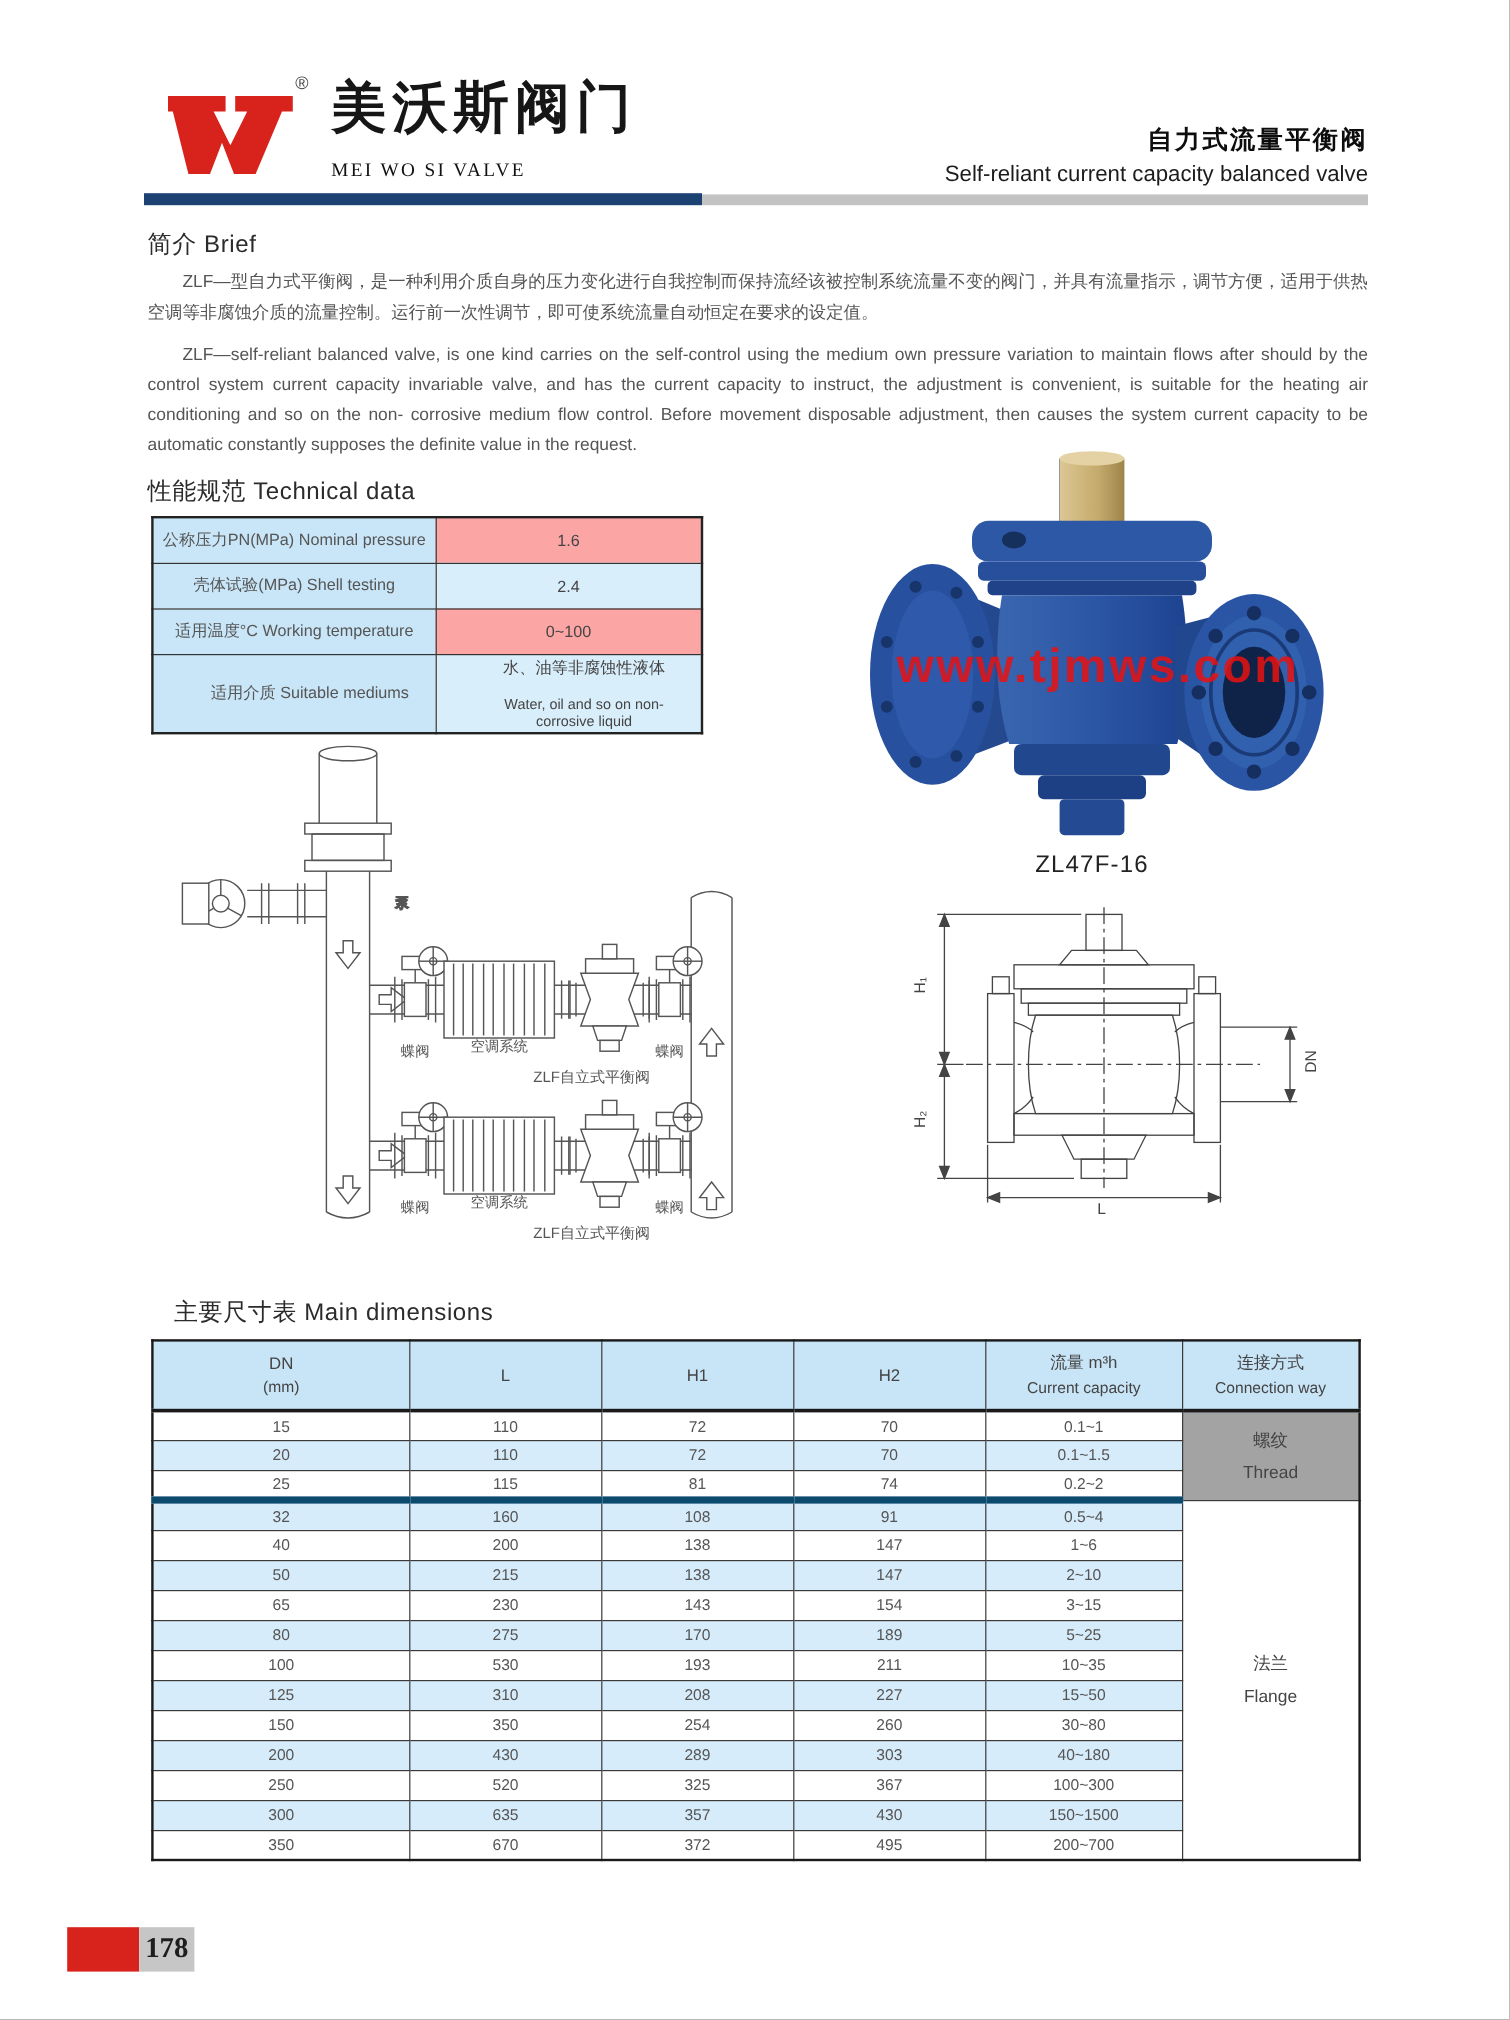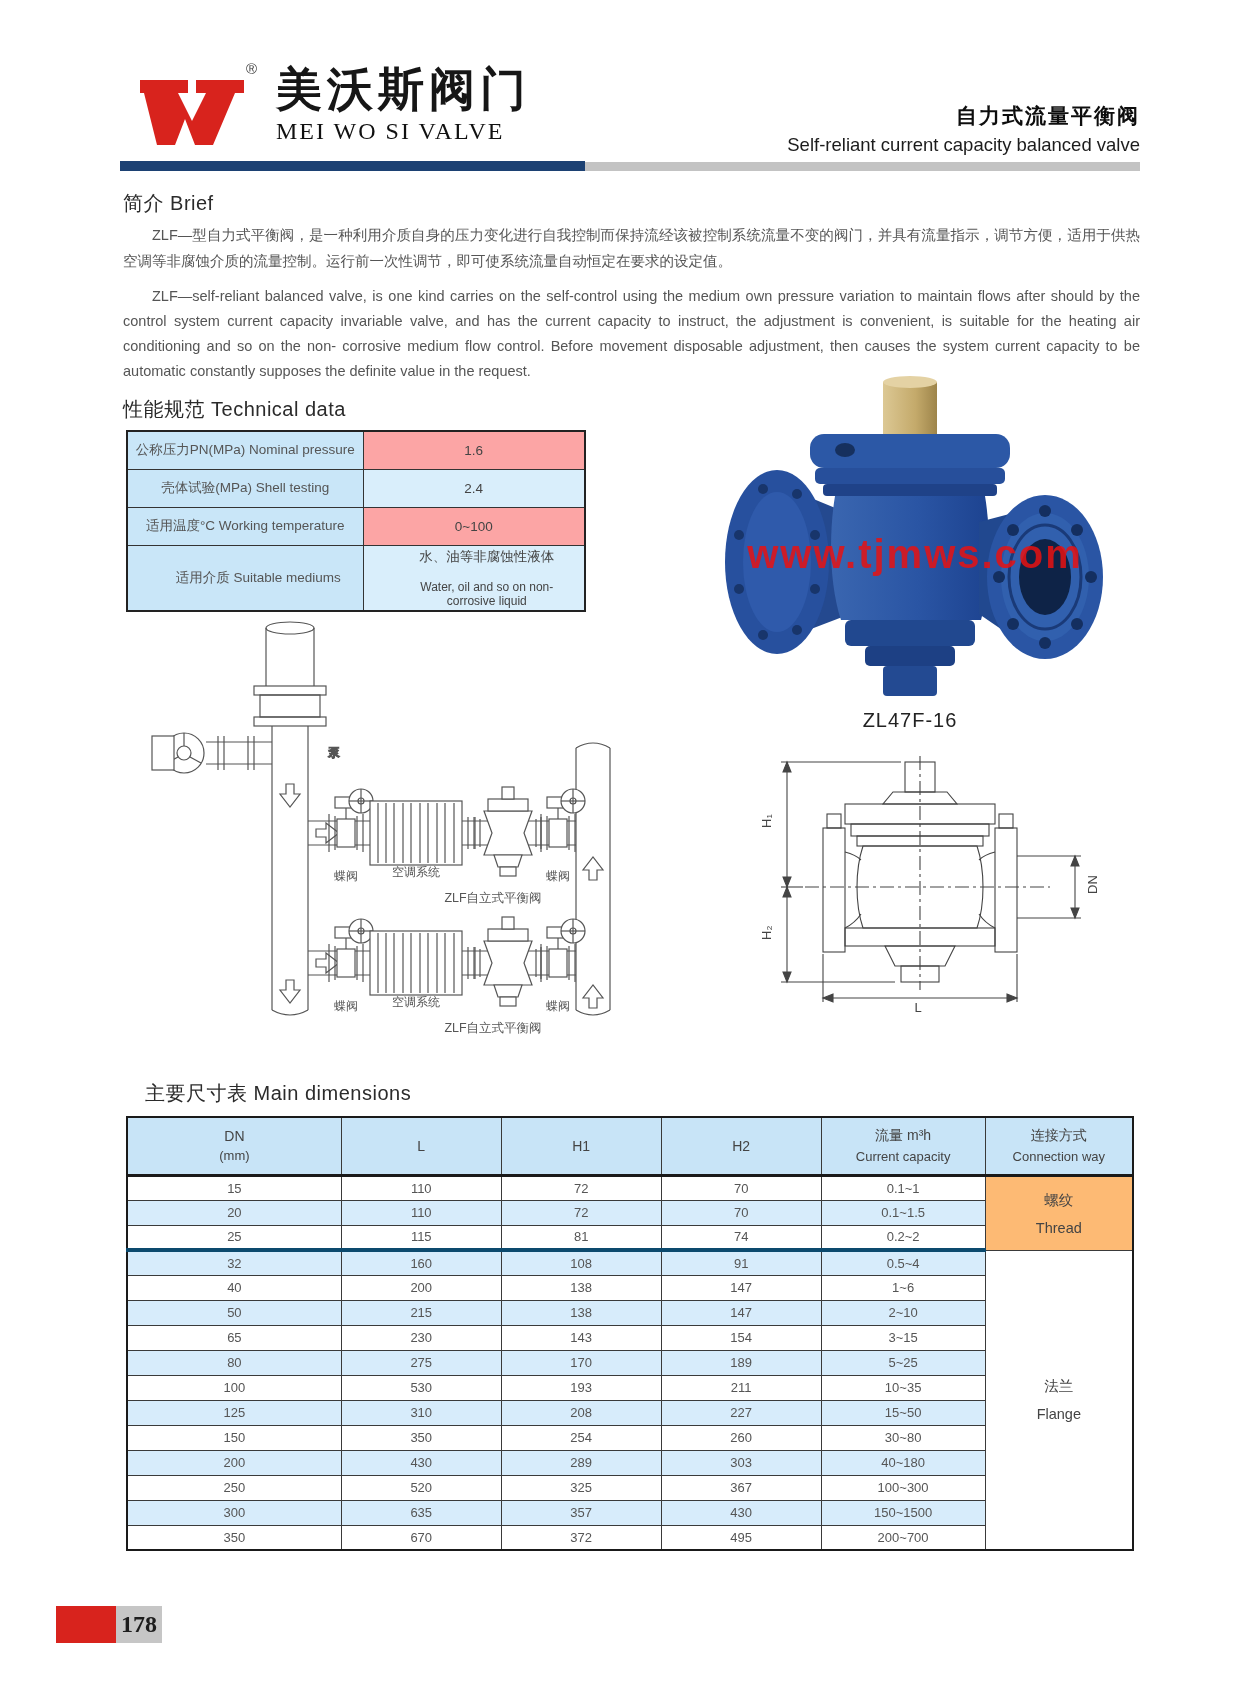--- a/index.html
+++ b/index.html
@@ -9,21 +9,21 @@
     width: 1258px; height: 1683px;
     background: #ffffff;
     margin: 0 auto;
     font-family: "Liberation Sans", "DejaVu Sans", sans-serif;
     overflow: hidden;
   }
   
   .logo-wrap { position:absolute; left:138px; top:58px; display:flex; align-items:flex-start; }
   .brand-text { margin-left:16px; padding-top:8px; }
   .brand-cn { font-family:"Liberation Serif","DejaVu Serif",serif; font-weight:bold; font-size:46px; color:#161616; letter-spacing:5px; line-height:1.05; }
-  .brand-en { font-family:"Liberation Serif","DejaVu Serif",serif; font-size:24px; color:#111; letter-spacing:2px; margin-top:4px; }
+  .brand-en { font-family:"Liberation Serif","DejaVu Serif",serif; font-size:16px; color:#111; letter-spacing:2px; margin-top:20px; }
   .head-titles { position:absolute; right:118px; top:102px; text-align:right; }
   .title-cn { font-size:21px; font-weight:bold; color:#0d0d0d; letter-spacing:2px; }
   .title-en { font-size:18.5px; color:#1c1c1c; margin-top:4px; }
   .divider { position:absolute; left:120px; top:161px; width:1020px; height:10px; display:flex; }
   .divider .navy { width:465px; height:100%; background:#1c4173; }
   .divider .gray { flex:1; height:9px; margin-top:0.5px; background:#c3c3c3; }
   
   .sec-h { position:absolute; font-size:20px; color:#2b2b2b; letter-spacing:0.5px; }
   .para { position:absolute; width:1017px; font-size:14.5px; color:#555; text-align:justify; text-indent:2em; }
   #brief-cn { left:123px; top:222px; line-height:26px; }
@@ -41,22 +41,22 @@
   .valve-caption { margin-top:8px; font-size:20px; color:#222; letter-spacing:1px; }
   
   .install-svg { position:absolute; left:148px; top:618px; }
   .dim-svg { position:absolute; left:705px; top:752px; }
   
   .main-table { position:absolute; left:126px; top:1116px; width:1008px; border-collapse:collapse; border:2px solid #1a1a1a; table-layout:fixed; }
   .main-table th { background:#c8e4f7; border:1px solid #3a3a3a; border-bottom:3px solid #1a1a1a; height:58px; font-weight:normal; color:#444; font-size:14px; padding:2px; }
   .main-table th .th2 { font-size:13px; margin-top:4px; }
   .main-table td { border:1px solid #3a3a3a; text-align:center; font-size:13px; color:#555; height:25px; padding:1px 4px; background:#fff; }
   .main-table tr.alt td { background:#d7ecfb; }
-  .main-table tr.group-end td { border-bottom:4px solid #0c4a6e; }
-  .main-table td.conn { background:#fdba74; vertical-align:middle; font-size:14.5px; color:#444; }
+  .main-table tr.group-end td { border-bottom:6px solid #0c4a6e; }
+  .main-table td.conn { background:#a3a3a3; vertical-align:middle; font-size:14.5px; color:#444; }
   .main-table tr.alt td.conn { background:#fff; }
   .main-table td.conn div + div { margin-top:10px; }
   
   .foot-red { position:absolute; left:56px; top:1606px; width:60px; height:37px; background:#d8231d; }
   .foot-gray { position:absolute; left:116px; top:1606px; width:46px; height:37px; background:#c6c6c6;
                display:flex; align-items:center; justify-content:center;
                font-family:"Liberation Serif","DejaVu Serif",serif; font-weight:bold; font-size:24px; color:#1d1d1d; }
   svg text { font-family:"Liberation Sans","DejaVu Sans",sans-serif; }
 </style>
 </head>

